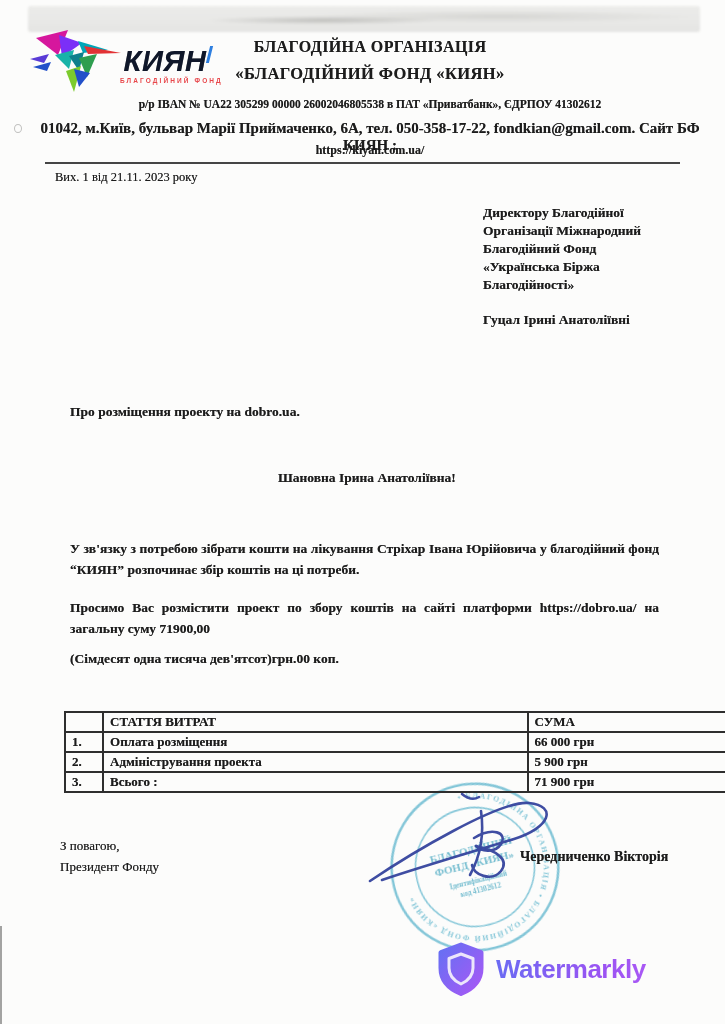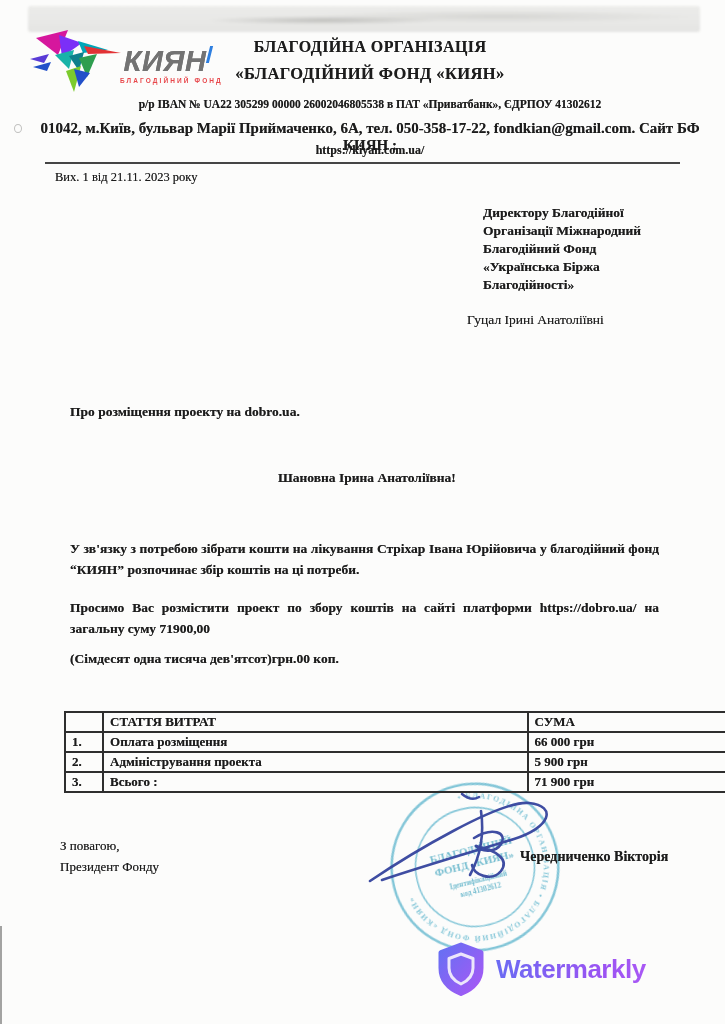--- a/index.html
+++ b/index.html
@@ -20,38 +20,38 @@
       linear-gradient(#ebebe9,#e3e3e1);
     filter:blur(1.2px);border-radius:2px;opacity:.9;
   }
 
   
   .logo{position:absolute;left:28px;top:28px;width:185px;height:78px;}
   .logo-icon{position:absolute;left:0;top:0;width:96px;height:76px;}
   .logo-text{position:absolute;left:92px;top:18px;width:95px;text-align:center;}
   .logo-brand{
     font-family:"Liberation Sans",sans-serif;font-style:italic;font-weight:700;
-    font-size:29px;line-height:30px;color:#737373;letter-spacing:.5px;display:inline-block;
+    font-size:29px;line-height:30px;color:#0f172a;letter-spacing:.5px;display:inline-block;
   }
   .brand-tick{display:inline-block;width:3px;height:17px;background:#2e7fe0;transform:skewX(-14deg);margin-left:2px;vertical-align:8px;}
   .logo-sub{
     font-family:"Liberation Sans",sans-serif;font-weight:700;font-size:6.5px;
     color:#e8474b;letter-spacing:2.1px;margin-top:1px;white-space:nowrap;
   }
 
   .org1{top:38px;font-size:16px;font-weight:700;letter-spacing:.4px;}
   .org2{top:64px;font-size:16.5px;font-weight:700;letter-spacing:.4px;}
   .bank{top:98px;font-size:11.5px;font-weight:600;text-align:center;}
   .addr{top:120px;font-size:15px;font-weight:700;}
   .url{top:143px;font-size:12px;font-weight:700;}
   .rule{position:absolute;left:45px;top:162px;width:635px;border-top:2.2px solid #454545;}
   .ref{position:absolute;left:55px;top:170px;font-size:12.5px;}
 
   .recipient{position:absolute;left:483px;top:204px;font-size:13.5px;font-weight:700;line-height:18px;}
-  .recipient-name{position:absolute;left:467px;top:312px;font-size:13.5px;font-weight:400;}
+  .recipient-name{position:absolute;left:483px;top:312px;font-size:13.5px;font-weight:700;}
 
   .subject{position:absolute;left:70px;top:404px;font-size:13.5px;font-weight:700;}
   .greeting{position:absolute;left:278px;top:470px;font-size:13.5px;font-weight:700;}
 
   .para{position:absolute;left:70px;width:589px;font-size:13.5px;font-weight:700;line-height:21px;}
   .p1{top:538px;text-align:justify;}
   .p2{top:597px;text-align:justify;}
   .p3{top:648px;}
 
   table.expense{

